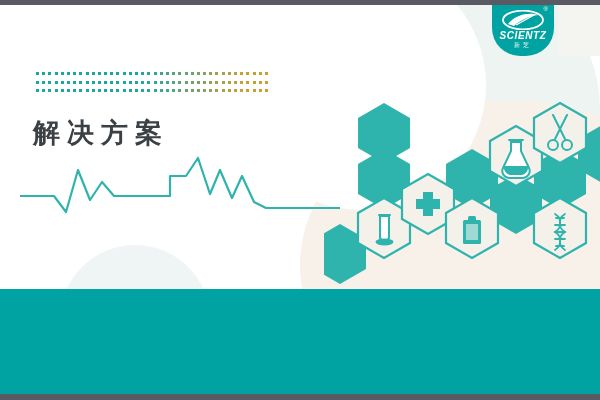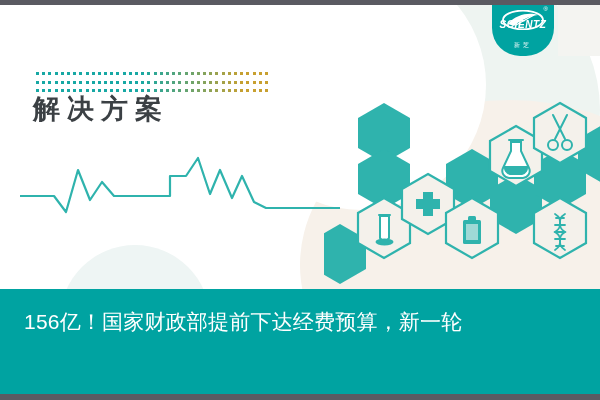--- a/index.html
+++ b/index.html
@@ -68,20 +68,21 @@
     white-space:nowrap;
     margin-bottom:7px;
   }
   .hl-teal{color:#17a8a4;}
   .hl-dark{
     color:#3b4044;
     letter-spacing:7px;
     font-size:27px;
     font-weight:bold;
     white-space:nowrap;
+    margin-top:24px;
   }
 
   
   .banner{
     position:absolute;left:0;bottom:6px;width:600px;height:105px;
     background:#00a3a1;z-index:40;
     box-sizing:border-box;
     padding:19px 24px 0 24px;
   }
   .banner-line{
@@ -103,21 +104,21 @@
     border-radius:0 0 28px 28px;
   }
   .logo-reg{
     position:absolute;right:6px;top:6px;
     color:#ffffff;font-size:6px;line-height:1;
   }
   .logo-mark{
     position:absolute;left:10px;top:10px;width:42px;height:20px;
   }
   .logo-text{
-    position:absolute;left:0;right:0;top:19px;
+    position:absolute;left:0;right:0;top:30px;
     text-align:center;color:#ffffff;
     font-size:10px;font-weight:bold;font-style:italic;
     letter-spacing:0.6px;
   }
   .logo-cn{
     position:absolute;left:0;right:0;top:41px;
     text-align:center;color:#ffffff;
     font-size:6px;letter-spacing:3px;opacity:.92;
   }
   .logo-sidebar{
@@ -363,17 +364,16 @@
     <svg class="logo-mark" viewBox="0 0 42 20">
       <ellipse cx="21" cy="10" rx="20" ry="9.4" fill="none" stroke="#ffffff" stroke-width="1.8"></ellipse>
       <path d="M6,14 C14,4 28,2 36,5 C28,6 18,10 12,16 Z" fill="#ffffff"></path>
       <path d="M14,15 L32,5" stroke="#ffffff" stroke-width="1.4"></path>
     </svg>
     <div class="logo-text">SCIENTZ</div>
     <div class="logo-cn">新芝</div>
   </div>
 
   <div class="banner">
-    <div class="banner-line">156亿！国家财政部提前下达经费预算，新一轮</div>
   </div>
 
   <div class="chrome-bar chrome-bottom"></div>
 </div>
 
 </body></html>

